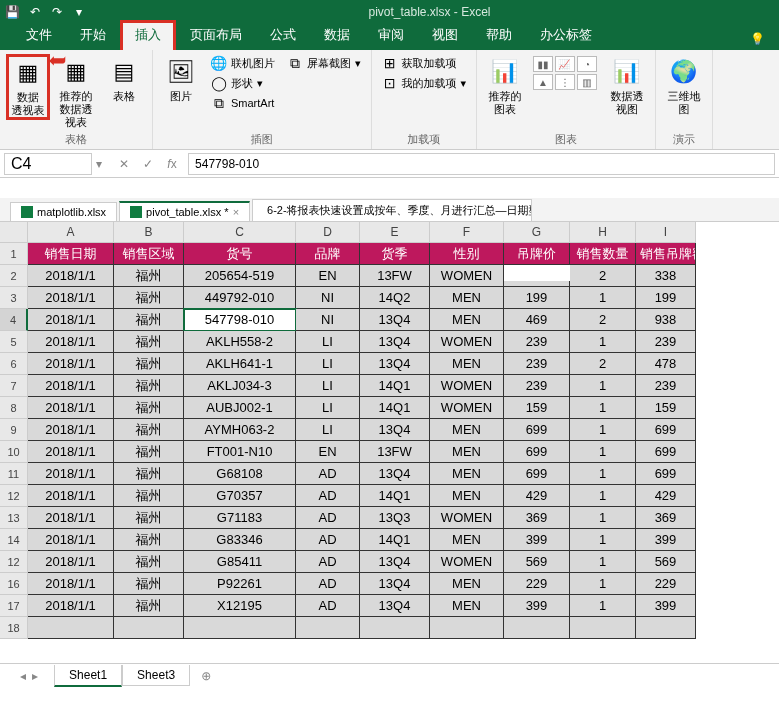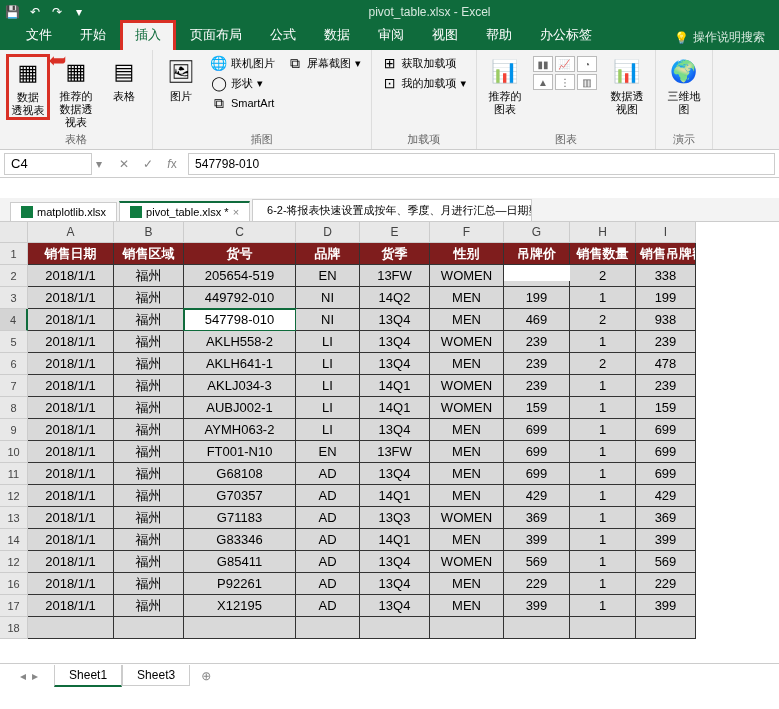--- a/index.html
+++ b/index.html
@@ -18,38 +18,38 @@
     .ribbon-btns { display: flex; gap: 4px; flex: 1; align-items: flex-start; }
     .ribbon-btn-big { display: flex; flex-direction: column; align-items: center; width: 44px; padding: 2px; cursor: pointer; justify-content: flex-start; }
     .ribbon-btn-big.highlight { border: 3px solid #d93025; padding: 0; }
     .ribbon-icon-lg { width: 32px; height: 32px; display: flex; align-items: center; justify-content: center; font-size: 22px; }
     .ribbon-btn-label { font-size: 11px; text-align: center; line-height: 1.2; margin-top: 2px; }
     .ribbon-small-list { display: flex; flex-direction: column; gap: 2px; justify-content: center; }
     .ribbon-small-item { display: flex; align-items: center; gap: 4px; font-size: 11px; padding: 1px 4px; cursor: pointer; }
     .ribbon-small-icon { width: 16px; height: 16px; display: flex; align-items: center; justify-content: center; font-size: 14px; }
     .arrow-annotation { position: absolute; top: -2px; left: 48px; font-size: 22px; color: #d93025; transform: rotate(180deg); pointer-events: none; }
     .formula-bar { height: 28px; display: flex; align-items: center; border-bottom: 1px solid #ccc; background: #fff; }
-    .name-box { width: 88px; border: 1px solid #ccc; height: 22px; margin: 0 4px; padding: 0 6px; display: flex; align-items: center; font-size: 13px; text-align: center; }
+    .name-box { width: 88px; border: 1px solid #ccc; height: 22px; margin: 0 4px; padding: 0 6px; display: flex; align-items: center; font-size: 16px; text-align: center; }
     .fb-btn { width: 24px; height: 22px; display: flex; align-items: center; justify-content: center; color: #888; font-size: 12px; cursor: pointer; }
     .fb-input { flex: 1; border: 1px solid #ccc; height: 22px; margin: 0 4px; padding: 0 6px; display: flex; align-items: center; font-size: 12px; }
     .file-tabs { height: 24px; background: #f3f3f3; display: flex; align-items: flex-end; border-bottom: 1px solid #ccc; margin-top: 20px; padding-left: 10px; gap: 2px; }
     .file-tab { padding: 3px 10px; font-size: 11px; border: 1px solid #ccc; border-bottom: none; background: #fff; display: flex; align-items: center; gap: 4px; cursor: pointer; max-width: 280px; overflow: hidden; white-space: nowrap; }
     .file-tab.active { background: #fff; border-top: 2px solid #0f6b3c; }
     .file-tab-icon { width: 12px; height: 12px; background: #107c41; }
     .grid-area { display: flex; height: 420px; overflow: hidden; }
     .corner { width: 28px; height: 21px; background: #e8e8e8; border-right: 1px solid #ccc; border-bottom: 1px solid #ccc; }
     .col-headers { display: flex; }
     .col-header { background: #e8e8e8; border-right: 1px solid #ccc; border-bottom: 1px solid #ccc; text-align: center; font-size: 12px; height: 21px; line-height: 21px; color: #444; }
     .row-headers { display: flex; flex-direction: column; }
     .row-header { width: 28px; height: 22px; background: #e8e8e8; border-right: 1px solid #ccc; border-bottom: 1px solid #ccc; text-align: center; font-size: 11px; line-height: 22px; color: #444; }
     .row-header.selected { background: #d4d4d4; border-right: 2px solid #0f6b3c; }
     .cells-body { flex: 1; overflow: hidden; }
     .cells-row { display: flex; height: 22px; }
     .cell { border-right: 1px solid #333; border-bottom: 1px solid #333; padding: 0 4px; font-size: 13px; line-height: 22px; text-align: center; overflow: hidden; white-space: nowrap; }
-    .cell.header-cell { background: #7f1d1d; color: #fff; font-weight: bold; }
+    .cell.header-cell { background: #be185d; color: #fff; font-weight: normal; }
     .cell.data-cell { background: #d9d9d9; color: #000; }
     .cell.active { background: #fff !important; outline: 2px solid #0f6b3c; outline-offset: -1px; }
     .sheet-tabs { height: 24px; background: #fff; border-top: 1px solid #ccc; display: flex; align-items: center; padding-left: 20px; gap: 0; }
     .sheet-nav { display: flex; gap: 6px; margin-right: 16px; color: #888; }
     .sheet-tab { padding: 3px 14px; font-size: 12px; border: 1px solid #ccc; border-top: none; cursor: pointer; }
     .sheet-tab.active { background: #fff; border-bottom: 2px solid #0f6b3c; }
     .sheet-add { width: 20px; height: 20px; display: flex; align-items: center; justify-content: center; color: #888; margin-left: 6px; cursor: pointer; }
     .chart-gallery { width: 70px; height: 56px; display: flex; flex-wrap: wrap; gap: 2px; align-content: flex-start; padding: 2px; }
     .chart-gallery-item { width: 20px; height: 16px; border: 1px solid #bbb; background: #fff; display: flex; align-items: center; justify-content: center; font-size: 10px; color: #666; }
   </style>
@@ -72,21 +72,20 @@
   <div class="ribbon-tab active">插入</div>
   <div class="ribbon-tab">页面布局</div>
   <div class="ribbon-tab">公式</div>
   <div class="ribbon-tab">数据</div>
   <div class="ribbon-tab">审阅</div>
   <div class="ribbon-tab">视图</div>
   <div class="ribbon-tab">帮助</div>
   <div class="ribbon-tab">办公标签</div>
   <div class="tell-me">
     <span>💡</span>
-    <span>操作说明搜索</span>
   </div>
 </div>
 
 <div class="ribbon">
   <span class="arrow-annotation">➦</span>
 
   <div class="ribbon-group">
     <div class="ribbon-btns">
       <div class="ribbon-btn-big highlight">
         <div class="ribbon-icon-lg">▦</div>

